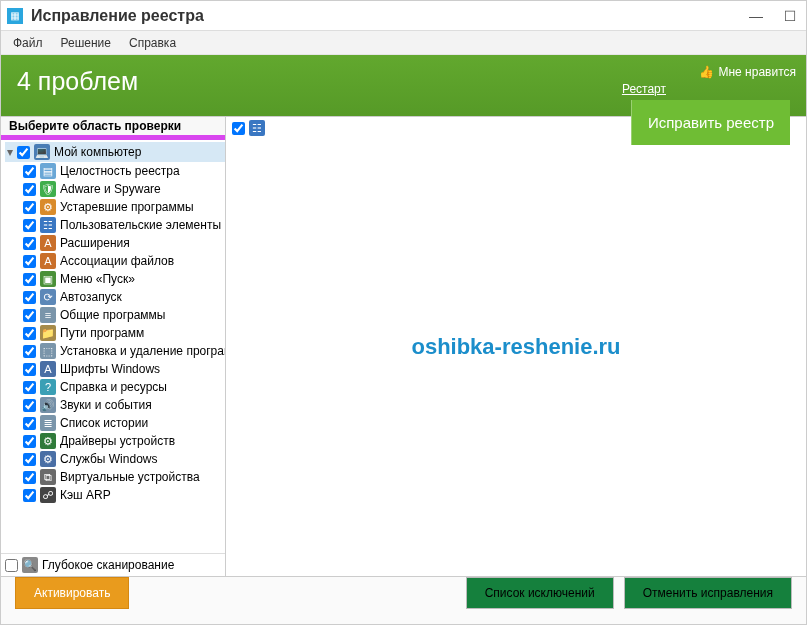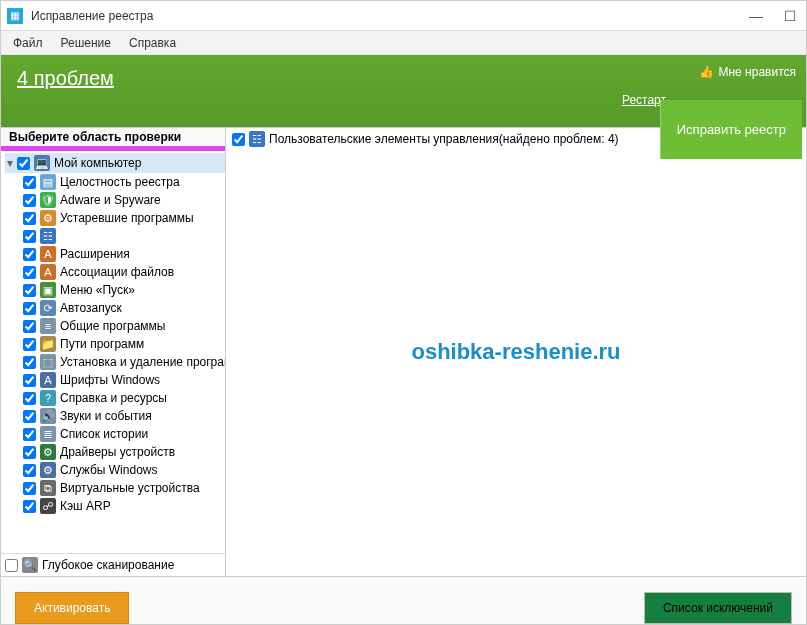--- a/index.html
+++ b/index.html
@@ -1,57 +1,57 @@
 <!DOCTYPE html>
 <html><head>
 <meta charset="utf-8">
 <style>
   * { box-sizing: border-box; margin: 0; padding: 0; font-family: "Segoe UI", Tahoma, sans-serif; }
   body { width: 807px; height: 625px; overflow: hidden; background: #fff; border: 1px solid #ccc; display: flex; flex-direction: column; }
 
   
   .titlebar { height: 30px; display: flex; align-items: center; padding: 0 6px; border-bottom: 1px solid #ddd; }
   .titlebar .app-icon { width: 16px; height: 16px; background: #2aa6de; display: inline-flex; align-items: center; justify-content: center; color: #fff; font-size: 10px; margin-right: 8px; }
-  .titlebar .title { font-size: 12px; color: #333; flex: 1; }
+  .titlebar .title { font-size: 16px; color: #333; flex: 1; font-weight: bold; }
   .titlebar .win-controls { display: flex; gap: 14px; font-size: 14px; color: #555; }
   .win-btn { cursor: pointer; width: 20px; text-align: center; }
 
   
   .menubar { height: 24px; display: flex; align-items: center; gap: 18px; padding: 0 12px; background: #f3f3f3; border-bottom: 1px solid #e5e5e5; font-size: 12px; color: #333; }
   .menubar span { cursor: pointer; }
 
   
   .banner { background: linear-gradient(to bottom, #62a82e, #569a27); color: #fff; padding: 12px 16px 16px 16px; position: relative; }
   .banner .stats-line { font-size: 12px; margin-bottom: 6px; }
   .banner .stats-line a { color: #fff; text-decoration: underline; cursor: pointer; }
-  .banner .big-title { font-size: 20px; font-weight: 300; margin-bottom: 21px; text-decoration: underline; }
+  .banner .big-title { font-size: 25px; font-weight: 300; margin-bottom: 4px; }
   .banner .sub-line { font-size: 12px; }
   .banner .restart { position: absolute; right: 140px; bottom: 20px; font-size: 12px; text-decoration: underline; cursor: pointer; }
-  .banner .fix-btn { position: absolute; right: 4px; top: 45px; background: #6fbd34; border-left: 1px solid rgba(255,255,255,0.3); padding: 22px 16px; font-size: 13px; cursor: pointer; }
+  .banner .fix-btn { position: absolute; right: 16px; top: 45px; background: #6fbd34; border-left: 1px solid rgba(255,255,255,0.3); padding: 14px 16px; font-size: 15px; cursor: pointer; }
   .banner .like { position: absolute; right: 10px; top: 10px; font-size: 12px; display: flex; align-items: center; gap: 4px; }
 
   
   .content { flex: 1; display: flex; border-top: 1px solid #ccc; min-height: 0; }
   .left-pane { width: 225px; border-right: 1px solid #ccc; display: flex; flex-direction: column; min-height: 0; }
   .pane-header { font-size: 12px; font-weight: bold; padding: 2px 8px; border-bottom: 5px solid #d946ef; background: #f8f8f8; }
   .tree-wrap { flex: 1; overflow-y: scroll; overflow-x: hidden; font-size: 12px; padding: 2px 0 2px 4px; }
   .tree-root { display: flex; align-items: center; gap: 4px; padding: 2px 2px; background: #d6e8f5; }
   .tree-children { padding-left: 18px; }
   .tree-item { display: flex; align-items: center; gap: 4px; padding: 1px 0; white-space: nowrap; }
   .tree-item input[type=checkbox], .tree-root input[type=checkbox] { width: 13px; height: 13px; }
   .ticon { width: 16px; height: 16px; display: inline-flex; align-items: center; justify-content: center; font-size: 11px; border-radius: 2px; color: #fff; flex-shrink: 0; }
   .deep-scan { display: flex; align-items: center; gap: 4px; padding: 3px 4px; border-top: 1px solid #ddd; font-size: 12px; }
 
   .right-pane { flex: 1; display: flex; flex-direction: column; min-height: 0; position: relative; }
   .right-list { flex: 1; overflow: auto; font-size: 12px; }
   .list-row { display: flex; align-items: center; gap: 4px; padding: 3px 6px; }
   .watermark { position: absolute; top: 50%; left: 50%; transform: translate(-50%, -50%); color: #1b8ecb; font-size: 22px; font-weight: bold; pointer-events: none; }
 
   
-  .bottombar { height: 48px; border-top: 1px solid #ccc; display: flex; align-items: flex-end; padding: 0 14px; gap: 10px; background: #fafafa; }
+  .bottombar { height: 48px; border-top: 1px solid #ccc; display: flex; align-items: flex-start; padding: 0 14px; gap: 10px; background: #fafafa; }
   .btn { font-size: 12px; padding: 8px 18px; border: 1px solid #bbb; background: #15803d; cursor: pointer; }
   .btn.orange { background: #e99b1d; border-color: #d58812; color: #fff; }
   .spacer { flex: 1; }
 
   
   .tree-wrap::-webkit-scrollbar { width: 16px; }
   .tree-wrap::-webkit-scrollbar-track { background: #f0f0f0; }
   .tree-wrap::-webkit-scrollbar-thumb { background: #c4c4c4; border: 1px solid #a8a8a8; }
 </style>
 </head>
@@ -105,20 +105,21 @@
             <span>Adware и Spyware</span>
           </div>
           <div class="tree-item">
             <input type="checkbox" checked="" style="">
             <span class="ticon" style="background: rgb(217, 139, 43);">⚙</span>
             <span>Устаревшие программы</span>
           </div>
           <div class="tree-item">
             <input type="checkbox" checked="" style="">
             <span class="ticon" style="background: rgb(58, 119, 194);">☷</span>
+            <span>Пользовательские элементы</span>
           </div>
           <div class="tree-item">
             <input type="checkbox" checked="" style="">
             <span class="ticon" style="background: rgb(201, 111, 42);">A</span>
             <span>Расширения</span>
           </div>
           <div class="tree-item">
             <input type="checkbox" checked="" style="">
             <span class="ticon" style="background: rgb(201, 111, 42);">A</span>
             <span>Ассоциации файлов</span>
@@ -195,24 +196,24 @@
       <span class="ticon" style="background:#888;">🔍</span>
       <span>Глубокое сканирование</span>
     </div>
   </div>
 
   <div class="right-pane">
     <div class="right-list" id="right-list">
         <div class="list-row">
           <input type="checkbox" checked="" style="">
           <span class="ticon" style="background: rgb(58, 119, 194);">☷</span>
-          <span>Пользовательские элементы управления(найдено проблем: 4)</span>
         </div>
       </div>
     <div class="watermark">oshibka-reshenie.ru</div>
   </div>
 </div>
 
 <div class="bottombar">
   <button class="btn orange">Активировать</button>
   <div class="spacer"></div>
   <button class="btn">Список исключений</button>
+  <button class="btn">Отменить исправления</button>
 </div>
 
 </body></html>

